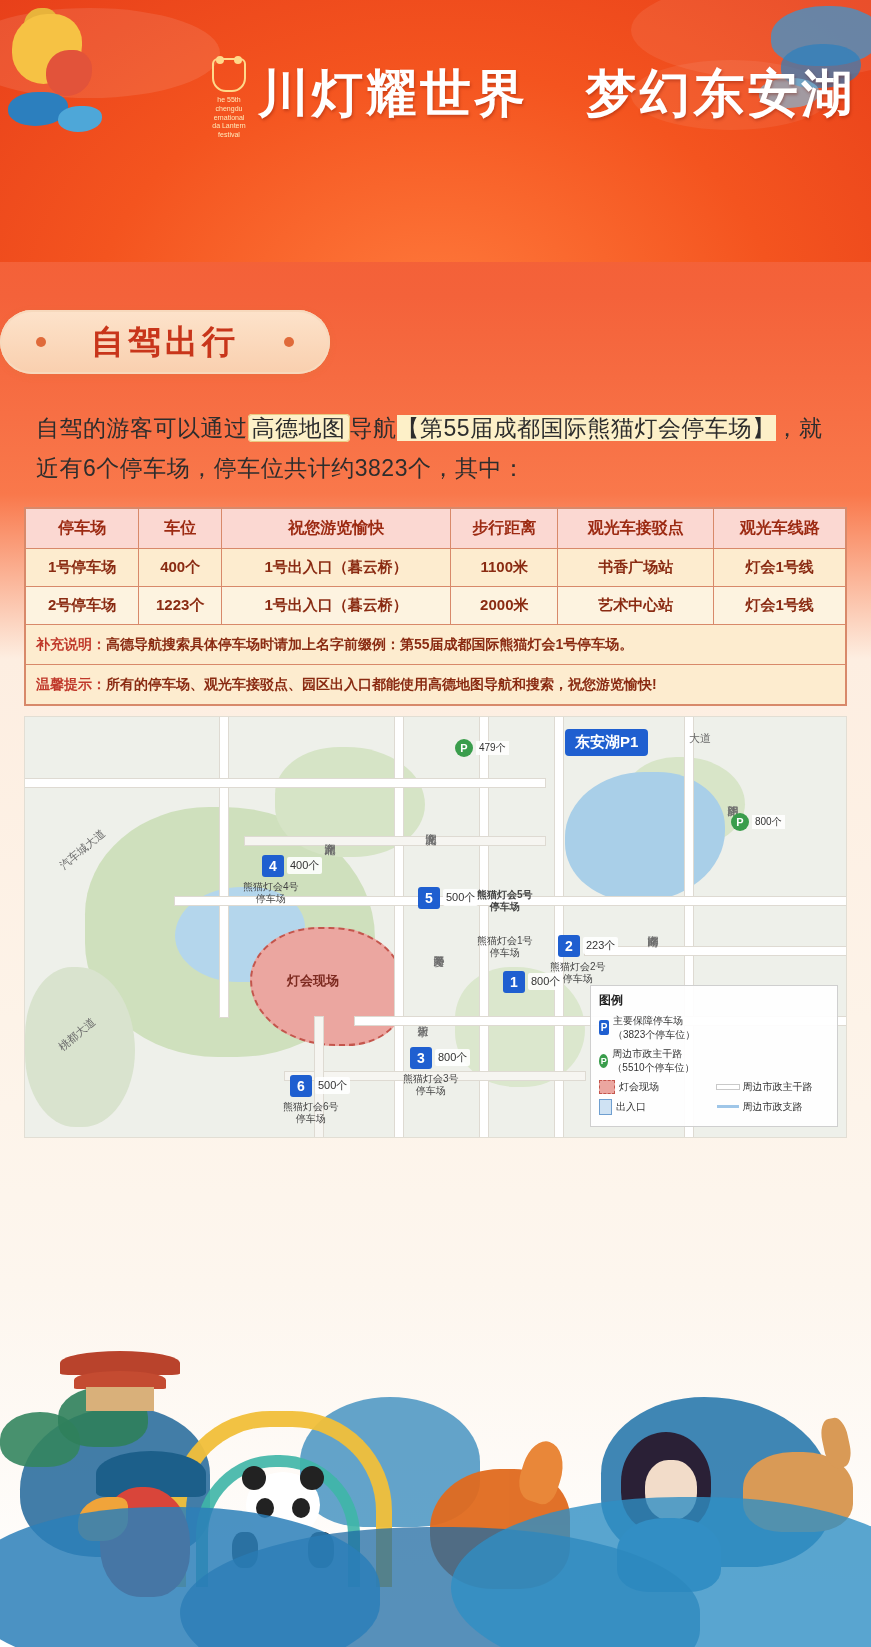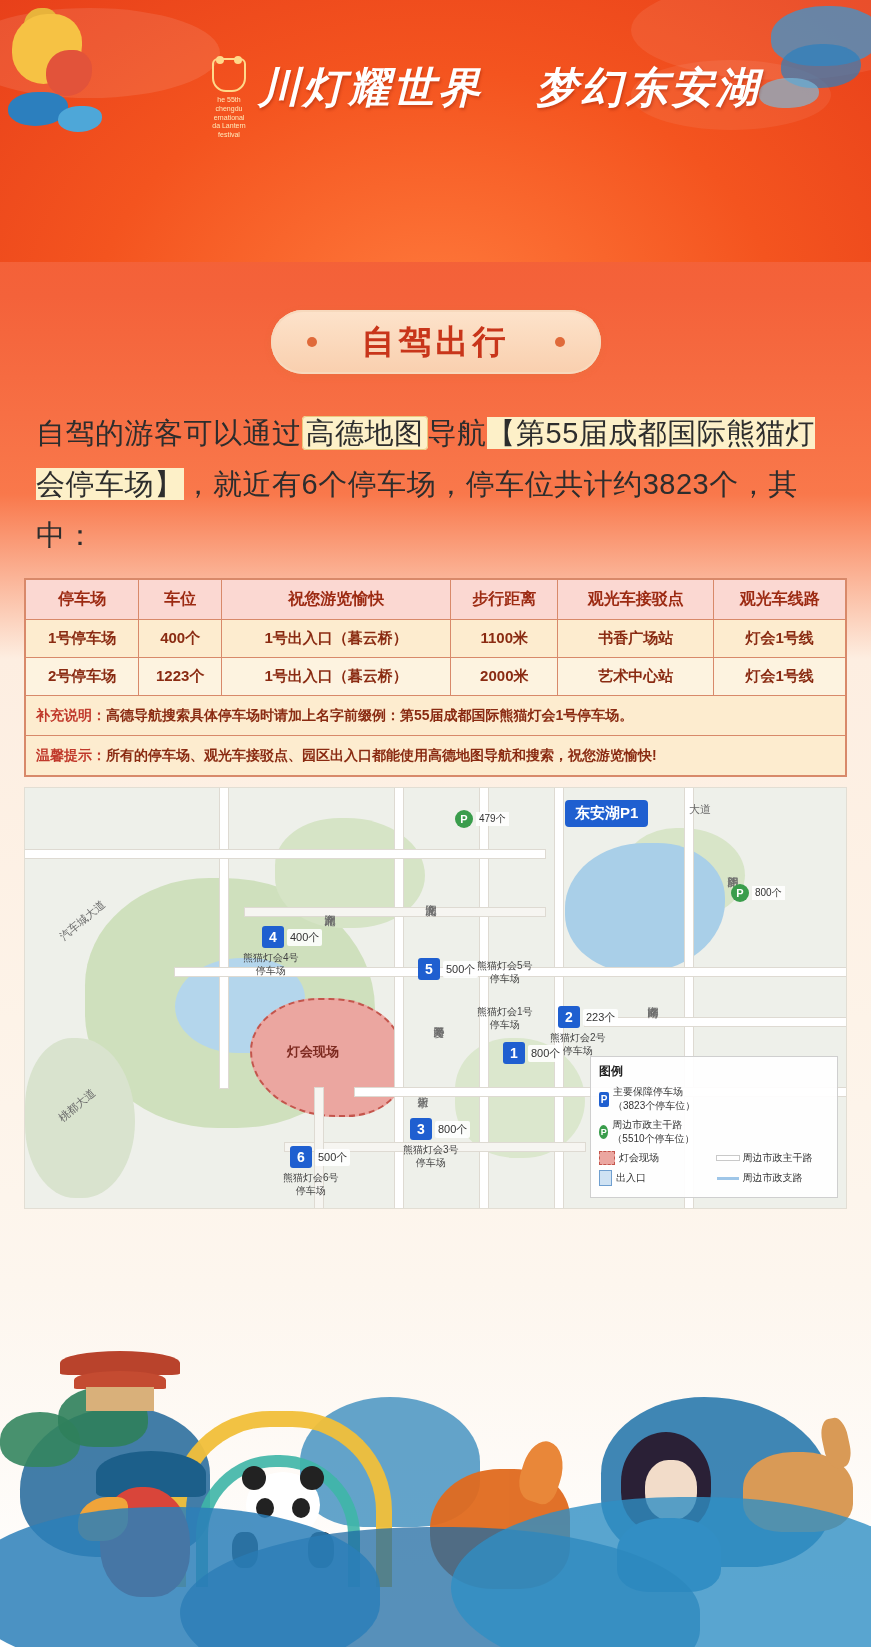--- a/index.html
+++ b/index.html
@@ -89,26 +89,25 @@
     top: -4px;
   }
   .logo-mark::before { left: 2px; }
   .logo-mark::after { right: 2px; }
 
   .subtitle {
     position: absolute;
     left: 258px;
     top: 60px;
     font-family: "Liberation Serif", serif;
-    font-size: 42px;
+    font-size: 51px;
     font-weight: bold;
     color: #ffffff;
     letter-spacing: 3px;
     text-shadow: 1px 2px 3px rgba(120,20,0,0.35);
-    font-style: italic;
     white-space: nowrap;
   }
   .subtitle .gap { display: inline-block; width: 26px; }
 
   .main-title {
     position: absolute;
     left: 0;
     right: 0;
     top: 122px;
     text-align: center;
@@ -128,21 +127,21 @@
   .content {
     position: absolute;
     top: 262px;
     left: 0;
     width: 871px;
   }
 
   .section-title-wrap {
     margin-top: 48px;
     display: flex;
-    justify-content: center;
+    justify-content: flex-start;
   }
   .section-title {
     position: relative;
     width: 330px;
     height: 64px;
     border-radius: 34px;
     background: linear-gradient(180deg,#fde3cb 0%, #f9cfae 100%);
     box-shadow: 0 2px 6px rgba(214,120,60,0.25), inset 0 0 0 2px #f7d9bd;
     display: flex;
     align-items: center;
@@ -160,21 +159,21 @@
     width: 10px; height: 10px;
     border-radius: 50%;
     background: #e06a3a;
     top: 27px;
   }
   .section-title .dot.l { left: 36px; }
   .section-title .dot.r { right: 36px; }
 
   .para {
     margin: 34px 36px 0 36px;
-    font-size: 29px;
+    font-size: 23px;
     line-height: 1.75;
     color: #2d2d2d;
     font-family: "Liberation Sans", sans-serif;
     letter-spacing: 0.5px;
   }
   .hl-box {
     background: #fdf0c8;
     border: 1px solid #e9c97f;
     border-radius: 4px;
     padding: 0 3px;
@@ -629,21 +628,21 @@
         <span class="num">4</span>
         <span class="cap">400个</span>
       </div>
       <div class="pin-sub" style="left:218px; top:164px;">熊猫灯会4号
 停车场</div>
 
       <div class="pin" style="left:393px; top:170px;">
         <span class="num">5</span>
         <span class="cap">500个</span>
       </div>
-      <div class="pin-sub" style="left:452px; top:172px;">熊猫灯会5号
+      <div class="pin-sub" style="left:452px; top:172px;font-weight:bold;">熊猫灯会5号
 停车场</div>
 
       <div class="pin" style="left:533px; top:218px;">
         <span class="num">2</span>
         <span class="cap">223个</span>
       </div>
       <div class="pin-sub" style="left:525px; top:244px;">熊猫灯会2号
 停车场</div>
 
       <div class="pin" style="left:478px; top:254px;">

